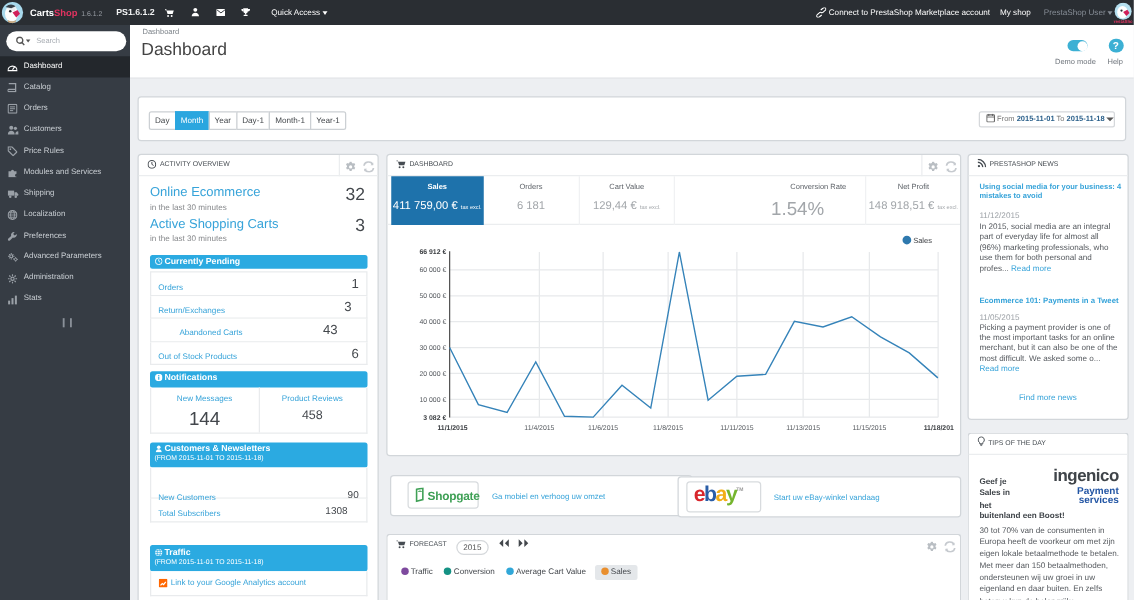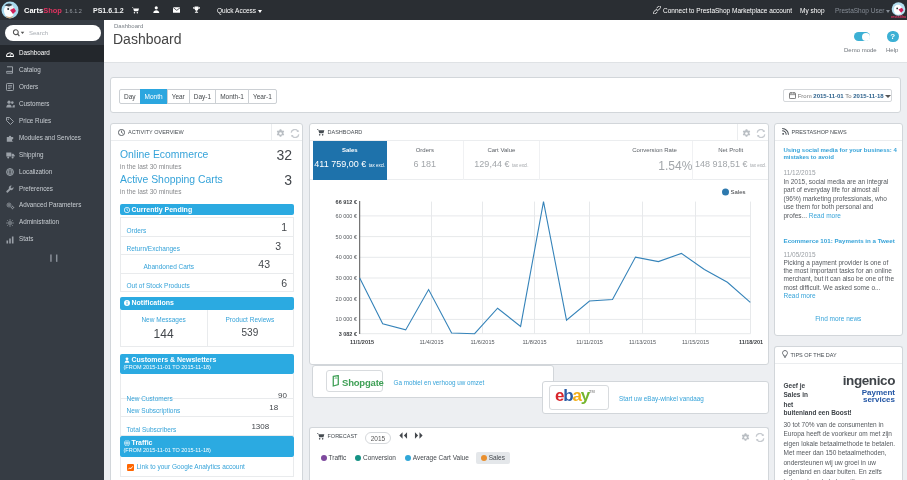--- a/index.html
+++ b/index.html
@@ -218,33 +218,32 @@
     <svg style="display:inline-block;vertical-align:-1px;margin-right:2px" width="6" height="6" viewBox="0 0 8 8">
         <circle cx="4" cy="4" r="4" fill="#fff"></circle>
         <rect x="3.4" y="3.2" width="1.2" height="3.2" fill="#2baae1"></rect>
         <rect x="3.4" y="1.4" width="1.2" height="1.2" fill="#2baae1"></rect>
       </svg><b>Notifications</b>
   </div>
   <div class="abs" style="left:8.5px;top:185.6px;width:174.5px;height:37px;border:1px solid #e9ebed;border-top:none">
     <div class="abs" style="left:50%;top:0;width:1px;height:100%;background:#e9ebed"></div>
     <div class="abs blue" style="left:0;top:6px;width:50%;text-align:center;font-size:6.5px">New Messages</div>
     <div class="abs blue" style="left:50%;top:6px;width:50%;text-align:center;font-size:6.5px">Product Reviews</div>
-    <div class="abs" style="left:0;top:17px;width:50%;text-align:center;font-size:12px;color:#43474c">144</div>
-    <div class="abs" style="left:50%;top:17px;width:50%;text-align:center;font-size:10px;color:#43474c">539</div>
+    <div class="abs" style="left:0;top:17px;width:50%;text-align:center;font-size:15px;color:#43474c">144</div>
+    <div class="abs" style="left:50%;top:17px;width:50%;text-align:center;font-size:10px;color:#43474c">458</div>
   </div>
   <div class="sbar abs" style="left:8.5px;top:230px;width:174.5px;height:19.5px;padding:2px 0 0 4px">
     <div style="font-size:7px"><svg style="display:inline-block;vertical-align:-1px;margin-right:2px" width="6" height="6" viewBox="0 0 8 8">
           <circle cx="4" cy="2.4" r="1.9" fill="#fff"></circle>
           <path d="M0.8 7.8 q0.4 -3.4 3.2 -3.4 q2.8 0 3.2 3.4 z" fill="#fff"></path>
         </svg><b>Customers &amp; Newsletters</b></div>
     <div style="font-size:5.5px;margin-top:1px">(FROM 2015-11-01 TO 2015-11-18)</div>
   </div>
   <div class="abs" style="left:8.5px;top:249.5px;width:174.5px">
     <div class="srow" style="height:19.2px;line-height:19.2px;padding:12px 6px"><span class="lab">New Customers</span><span class="val" style="font-size:8px">90</span></div>
-    <div class="srow" style="height:18.7px;line-height:18.7px;padding:0 6px"><span class="lab">New Subscriptions</span><span class="val" style="font-size:8px">18</span></div>
     <div class="srow" style="height:19px;line-height:19px;padding:0 6px"><span class="lab">Total Subscribers</span><span class="val" style="font-size:8px">1308</span></div>
   </div>
   <div class="sbar abs" style="left:8.5px;top:312px;width:174.5px;height:21px;padding:2.5px 0 0 4px">
     <div style="font-size:7px"><svg style="display:inline-block;vertical-align:-1px;margin-right:2px" width="6" height="6" viewBox="0 0 8 8">
           <circle cx="4" cy="4" r="3.8" fill="#fff"></circle>
           <ellipse cx="4" cy="4" rx="1.7" ry="3.8" fill="none" stroke="#2baae1" stroke-width="0.7"></ellipse>
           <path d="M0.2 4 h7.6 M0.8 2 h6.4 M0.8 6 h6.4" stroke="#2baae1" stroke-width="0.7"></path>
         </svg><b>Traffic</b></div>
     <div style="font-size:5.5px;margin-top:1px">(FROM 2015-11-01 TO 2015-11-18)</div>
   </div>
@@ -285,21 +284,21 @@
     <div class="abs" style="left:77.5px;top:0;width:76.6px;height:38.5px;border-right:1px solid #f0f1f3">
       <div style="text-align:center;font-size:6px;margin-top:5.5px;color:#5d6268">Orders</div>
       <div style="text-align:center;font-size:9px;margin-top:6.5px;color:#a2a6aa">6 181</div>
     </div>
     <div class="abs" style="left:154.1px;top:0;width:76.6px;height:38.5px;border-right:1px solid #f0f1f3">
       <div style="text-align:center;font-size:6px;margin-top:5.5px;color:#5d6268">Cart Value</div>
       <div style="text-align:center;font-size:9px;margin-top:6.5px;color:#a2a6aa;white-space:nowrap">129,44 € <span style="font-size:4.5px">tax excl.</span></div>
     </div>
     <div class="abs" style="left:307.3px;top:0;width:76.6px;height:38.5px;border-right:1px solid #f0f1f3">
       <div style="text-align:center;font-size:6px;margin-top:5.5px;color:#5d6268">Conversion Rate</div>
-      <div style="text-align:right;font-size:12px;margin-top:6.5px;color:#a2a6aa">1.54%</div>
+      <div style="text-align:left;font-size:15px;margin-top:6.5px;color:#a2a6aa">1.54%</div>
     </div>
     <div class="abs" style="left:383.9px;top:0;width:74.6px;height:38.5px">
       <div style="text-align:center;font-size:6px;margin-top:5.5px;color:#5d6268">Net Profit</div>
       <div style="text-align:center;font-size:9px;margin-top:6.5px;color:#a2a6aa;white-space:nowrap">148 918,51 € <span style="font-size:4.5px">tax excl.</span></div>
     </div>
   </div>
 
   <svg class="abs" style="left:0;top:55.5px" width="460" height="186" viewBox="0 0 460 186">
     <g stroke="#e7e9eb" stroke-width="1">
       <line x1="121.5" y1="21.6" x2="121.5" y2="153.7"></line>
@@ -337,21 +336,21 @@
       <text x="279.5" y="164">11/11/2015</text>
       <text x="332.5" y="164">11/13/2015</text>
       <text x="385.5" y="164">11/15/2015</text>
       <text x="441" y="164" font-weight="bold" fill="#3b3e42">11/18/201</text>
     </g>
     <circle cx="415.5" cy="12" r="3.5" fill="#2e79ae"></circle>
     <text x="420.5" y="14" font-size="6" fill="#3b3e42">Sales</text>
   </svg>
 </div>
 
-<div class="panel" style="left:311.5px;top:365px;width:242px;height:33px">
+<div class="panel" style="left:311.5px;top:380px;width:242px;height:33px">
   <div class="abs" style="left:13.5px;top:4px;width:57px;height:21.5px;border:1px solid #d8dbde;border-radius:3px;background:#fff">
     <svg class="abs" style="left:4px;top:4px" width="10" height="12" viewBox="0 0 11 13">
         <path d="M2.5 1.5 L8 0.5 V10.5 L2.5 12 Z" fill="none" stroke="#3fa056" stroke-width="1.4"></path>
         <path d="M4 3.5 q1.5 -0.8 3 0" fill="none" stroke="#3fa056" stroke-width="0.9"></path>
       </svg>
     <span class="abs" style="left:15px;top:6px;font-size:9.5px;color:#3fa056;font-weight:bold;letter-spacing:-0.2px">Shopgate</span>
   </div>
   <div class="abs blue" style="left:81px;top:13px;font-size:6.3px">Ga mobiel en verhoog uw omzet</div>
 </div>
 <div class="panel" style="left:542px;top:381px;width:226.5px;height:33px">

